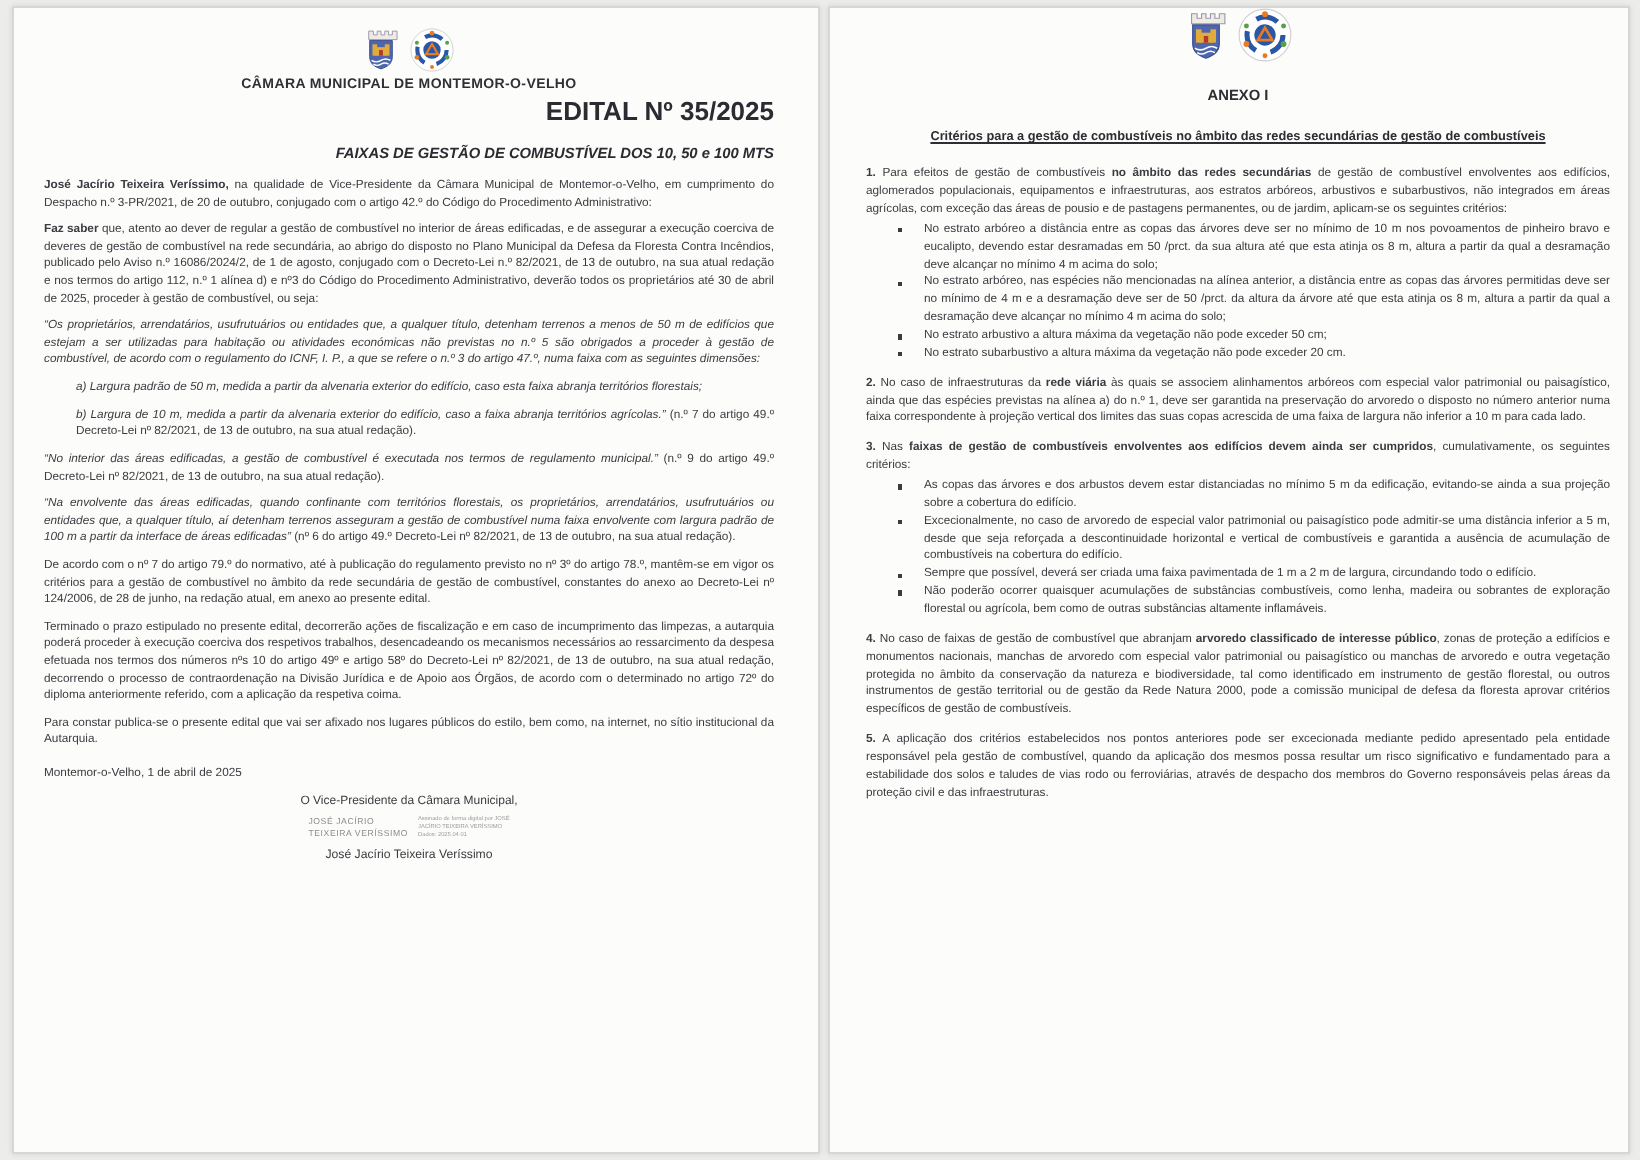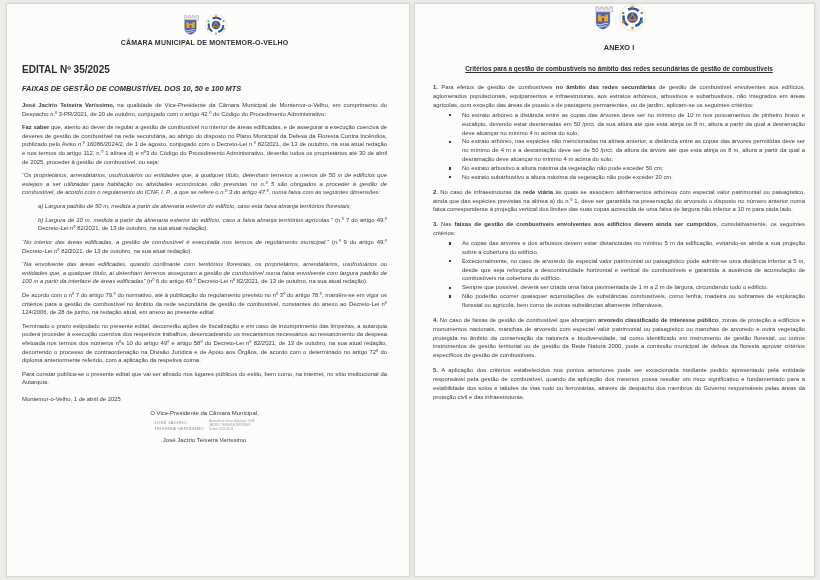--- a/index.html
+++ b/index.html
@@ -19,22 +19,22 @@
     border:1px solid #d9d7d3;
     box-shadow:0 0 3px rgba(0,0,0,.10);
   }
   .sheet-left  { left:6px;   width:404px; padding:10px 22px 0 15px; }
   .sheet-right { left:414px; width:401px; padding:0 9px 0 18px; }
 
   .emblem-row { display:flex; justify-content:center; align-items:center; gap:6px; margin-bottom:3px; }
   .emblem-row svg { display:block; }
 
   .org-title   { text-align:center; font-weight:bold; font-size:7px; letter-spacing:.2px; color:#2f2f35; }
-  .edital-no   { text-align:left; font-weight:bold; font-size:10px; color:#2b2b31; margin-top:18px; }
-  .edital-subj { text-align:left; font-weight:bold; font-style:italic; font-size:7.4px; color:#2b2b31; margin-top:9px; margin-bottom:8px; }
+  .edital-no   { text-align:right; font-weight:bold; font-size:13px; color:#2b2b31; margin-top:2px; }
+  .edital-subj { text-align:right; font-weight:bold; font-style:italic; font-size:7.4px; color:#2b2b31; margin-top:9px; margin-bottom:8px; }
 
   .doc-p {
     font-size:5.9px;
     line-height:1.46;
     text-align:justify;
     margin-top:5px;
     color:#3b3b40;
   }
   .doc-p.first { margin-top:0; }
   .doc-p.indent { padding-left:16px; }

